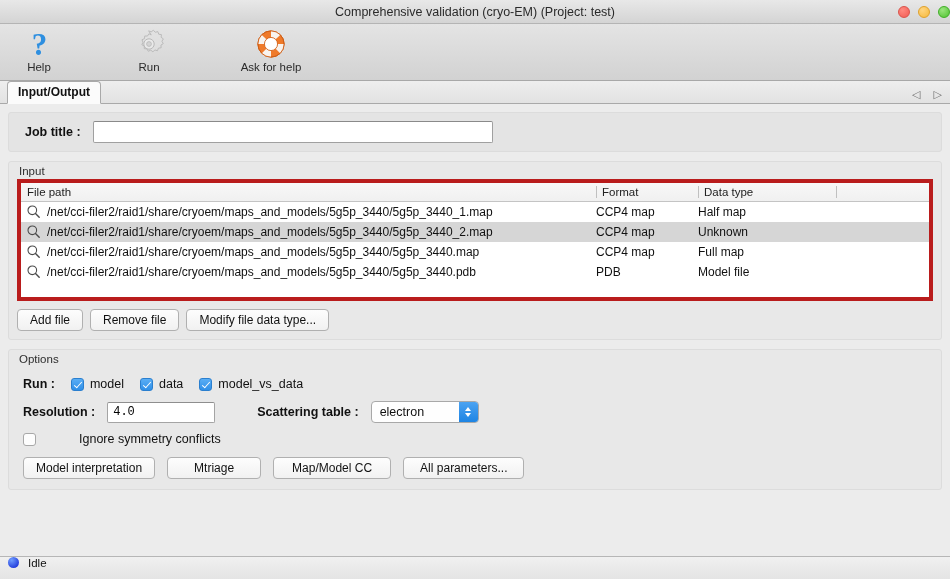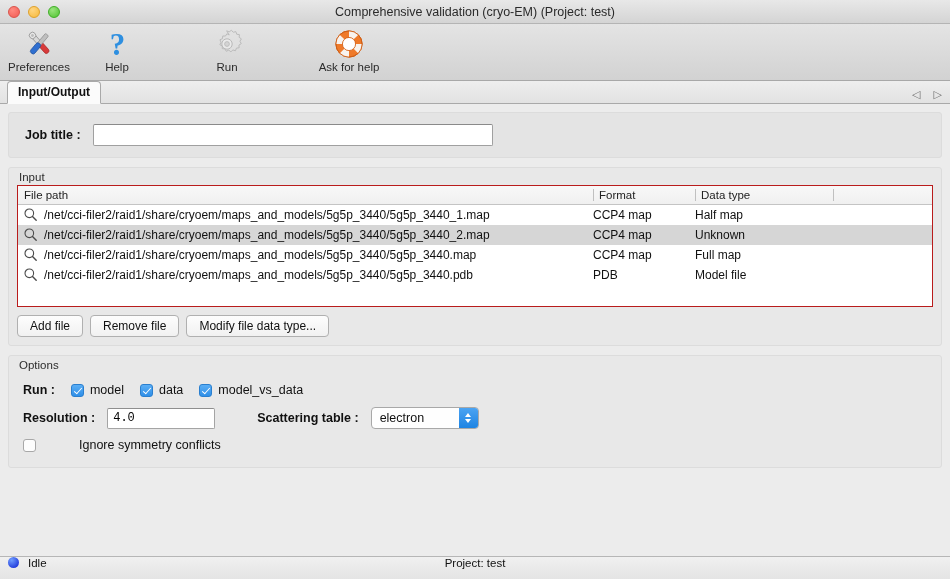--- a/index.html
+++ b/index.html
@@ -18,20 +18,21 @@
   }
 
   
   .titlebar {
     position: relative;
     height: 23px;
     background: linear-gradient(to bottom, #e8e8e8 0%, #d4d4d4 100%);
     border-bottom: 1px solid #b4b4b4;
     display: flex;
     align-items: center;
+    justify-content: flex-end;
   }
   .traffic {
     display: flex;
     gap: 8px;
     margin-left: 8px;
   }
   .light {
     width: 12px;
     height: 12px;
     border-radius: 50%;
@@ -123,21 +124,21 @@
   .content {
     height: 430px;
     background: #ececec;
     box-sizing: border-box;
     position: relative;
   }
 
   
   .jobstrip {
     margin: 8px 8px 0 8px;
-    height: 46px;
+    height: 40px;
     background: #e4e4e4;
     border: 1px solid #dcdcdc;
     border-radius: 3px;
     display: flex;
     align-items: center;
     padding-left: 16px;
     box-sizing: border-box;
   }
   .jt-label {
     font-size: 12.5px;
@@ -171,21 +172,21 @@
   .group-title {
     font-size: 11.5px;
     color: #2d2d2d;
     padding: 3px 0 2px 10px;
   }
 
   
   .table-wrap {
     margin: 0 8px 0 8px;
     background: #fff;
-    border: 1px solid #b91c1c;
+    border: 4px solid #b91c1c;
     height: 122px;
     box-sizing: border-box;
     overflow: hidden;
   }
   table.files {
     width: 100%;
     border-collapse: collapse;
     table-layout: fixed;
   }
   table.files thead th {
@@ -402,37 +403,20 @@
   <div class="traffic">
     <span class="light red"></span>
     <span class="light yellow"></span>
     <span class="light green"></span>
   </div>
   <div class="window-title">Comprehensive validation (cryo-EM) (Project: test)</div>
 </div>
 
 <div class="toolbar">
 
-  <div class="tool">
-    <span class="glyph">
-      <svg width="31" height="31" viewBox="0 0 32 32">
-        <g transform="rotate(-42 16 16)">
-          <rect x="14" y="3" width="4.5" height="13" rx="1.2" fill="#d9d9d9" stroke="#8f8f8f" stroke-width="0.8"></rect>
-          <circle cx="16.2" cy="5" r="3.3" fill="#e8e8e8" stroke="#8f8f8f" stroke-width="0.8"></circle>
-          <circle cx="16.2" cy="5" r="1.5" fill="#bdbdbd"></circle>
-          <rect x="13.6" y="15" width="5.2" height="14" rx="2.4" fill="#d83a3a" stroke="#a32525" stroke-width="0.7"></rect>
-        </g>
-        <g transform="rotate(40 16 16)">
-          <rect x="14" y="4" width="4.2" height="13" rx="1" fill="#bfbfbf" stroke="#8c8c8c" stroke-width="0.7"></rect>
-          <rect x="13.4" y="16" width="5.4" height="13" rx="2.4" fill="#2f6fd0" stroke="#1d4d99" stroke-width="0.7"></rect>
-        </g>
-      </svg>
-    </span>
-    <span class="tlabel">Preferences</span>
-  </div>
 
   <div class="tool">
     <span class="glyph">
       <svg width="27" height="31" viewBox="0 0 27 31">
         <text x="13.5" y="27" text-anchor="middle" font-family="Liberation Serif, serif" font-size="31" font-weight="bold" fill="#2e8fe0">?</text>
       </svg>
     </span>
     <span class="tlabel">Help</span>
   </div>
 
@@ -624,23 +608,28 @@
         </span>
       </div>
 
       <div class="optrow" style="height:24px;">
         <span class="cbwrap" style="margin-left:0;gap:37px;">
           <span class="cb off"></span>
           <span class="cb-text">Ignore symmetry conflicts</span>
         </span>
       </div>
 
+      <div class="optbtnrow">
+        <button class="btn">Model interpretation</button>
+        <button class="btn" style="padding:0 26px;">Mtriage</button>
+        <button class="btn" style="padding:0 18px;">Map/Model CC</button>
+        <button class="btn" style="padding:0 16px;">All parameters...</button>
+      </div>
 
     </div>
   </div>
 
 </div>
 
 <div class="statusbar">
   <span class="st-dot"></span>
   <span class="st-text">Idle</span>
-  <span class="st-project">Project: test</span>
 </div>
 
 </body></html>

